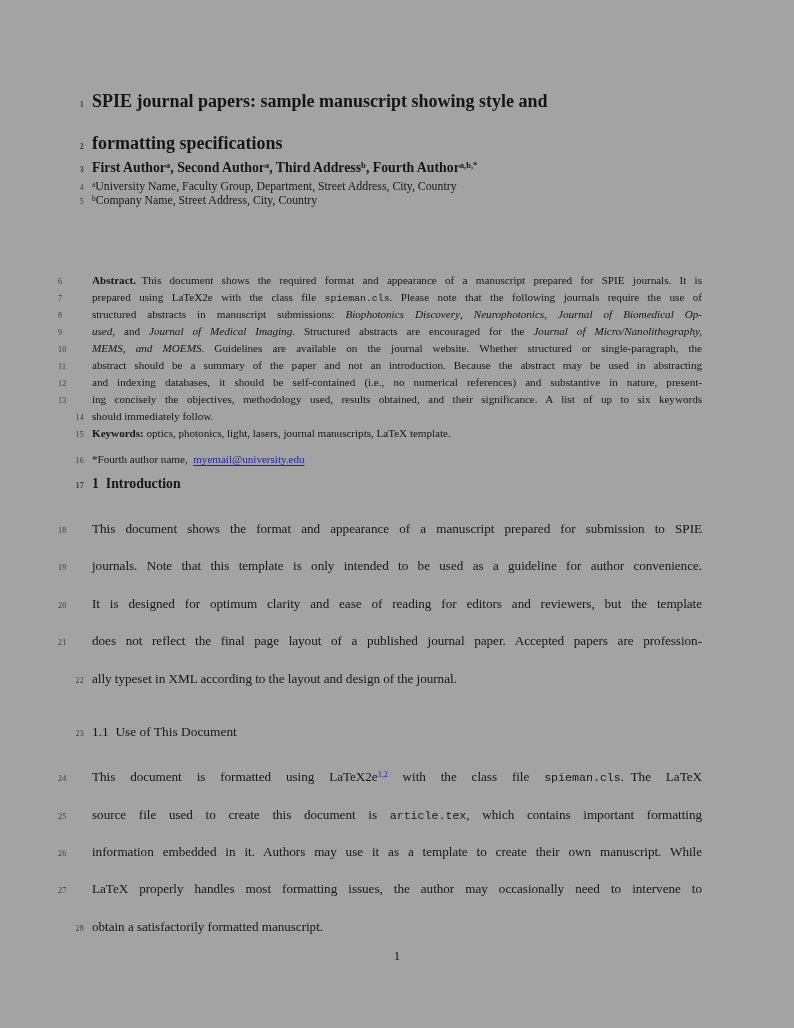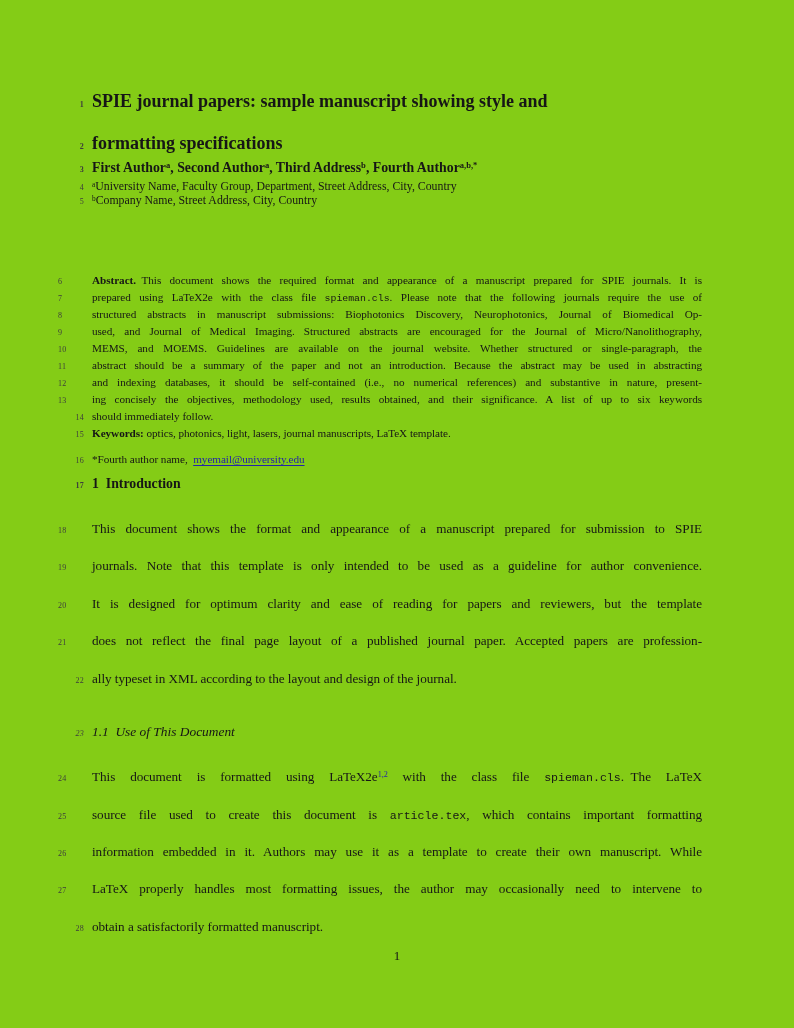--- a/index.html
+++ b/index.html
@@ -1,36 +1,36 @@
 <!DOCTYPE html>
 <html><head>
 <meta charset="utf-8">
 <style>
   html,body{margin:0;padding:0;background:#e8e8e8;}
   .page{
-    position:relative;width:794px;height:1028px;background:#84cc16;
+    position:relative;width:794px;height:1028px;background:#a3a3a3;
     font-family:"Liberation Serif",serif;color:#161616;overflow:hidden;
     margin:0 auto;
   }
   .row{position:absolute;left:58px;width:644px;line-height:1.16;}
   .num{
     display:inline-block;width:26px;margin-right:8px;text-align:right;
     font-size:8px;color:#3d3d3d;letter-spacing:.3px;
   }
   .just{text-align:justify;text-align-last:justify;-moz-text-align-last:justify;}
   .k-title{font-size:18px;font-weight:700;}
   .k-authors{font-size:13.8px;font-weight:700;}
   .k-affil{font-size:11.8px;}
   .k-abstract,.k-keywords,.k-note{font-size:11.2px;letter-spacing:-.05px;margin-top:27px;}
   .k-h1{font-size:13.8px;font-weight:700;}
-  .k-h2{font-size:13.4px;font-style:italic;}
+  .k-h2{font-size:13.4px;}
   .k-body{font-size:13.2px;letter-spacing:-.05px;}
   .seg-r{}
   .seg-b{font-weight:700;text-align:center;}
-  .seg-i{}
+  .seg-i{font-style:italic;}
   .seg-tt{font-family:"Liberation Mono",monospace;font-size:.88em;letter-spacing:0;}
   .seg-sup{font-size:.62em;position:relative;top:-.45em;}
   .seg-cite{font-size:.62em;position:relative;top:-.45em;color:#2424a8;}
   .seg-link{color:#2424a8;text-decoration:underline;text-underline-offset:2px;cursor:pointer;}
   .footer{
     position:absolute;left:92px;width:610px;top:948px;text-align:center;
     font-size:13px;color:#161616;
   }
 </style>
 </head>
@@ -50,21 +50,21 @@
       <div class="row k-abstract just" style="top: 315px;"><span class="num">10</span><span class="seg-i">MEMS, and MOEMS</span><span class="seg-r">. Guidelines are available on the journal website.  Whether structured or single-paragraph, the</span></div>
       <div class="row k-abstract just" style="top: 332px;"><span class="num">11</span><span class="seg-r">abstract should be a summary of the paper and not an introduction. Because the abstract may be used in abstracting</span></div>
       <div class="row k-abstract just" style="top: 349px;"><span class="num">12</span><span class="seg-r">and indexing databases, it should be self-contained (i.e., no numerical references) and substantive in nature, present-</span></div>
       <div class="row k-abstract just" style="top: 366px;"><span class="num">13</span><span class="seg-r">ing concisely the objectives, methodology used, results obtained, and their significance. A list of up to six keywords</span></div>
       <div class="row k-abstract" style="top: 383px;"><span class="num">14</span><span class="seg-r">should immediately follow.</span></div>
       <div class="row k-keywords" style="top: 400px;"><span class="num">15</span><span class="seg-b">Keywords:</span><span class="seg-r"> optics, photonics, light, lasers, journal manuscripts, LaTeX template.</span></div>
       <div class="row k-note" style="top: 426px;"><span class="num">16</span><span class="seg-r">*Fourth author name, </span><span class="seg-link">myemail@university.edu</span></div>
       <div class="row k-h1" style="top: 476px;"><span class="num">17</span><span class="seg-r">1 Introduction</span></div>
       <div class="row k-body just" style="top: 521px;"><span class="num">18</span><span class="seg-r">This document shows the format and appearance of a manuscript prepared for submission to SPIE</span></div>
       <div class="row k-body just" style="top: 558px;"><span class="num">19</span><span class="seg-r">journals. Note that this template is only intended to be used as a guideline for author convenience.</span></div>
-      <div class="row k-body just" style="top: 596px;"><span class="num">20</span><span class="seg-r">It is designed for optimum clarity and ease of reading for papers and reviewers, but the template</span></div>
+      <div class="row k-body just" style="top: 596px;"><span class="num">20</span><span class="seg-r">It is designed for optimum clarity and ease of reading for editors and reviewers, but the template</span></div>
       <div class="row k-body just" style="top: 633px;"><span class="num">21</span><span class="seg-r">does not reflect the final page layout of a published journal paper. Accepted papers are profession-</span></div>
       <div class="row k-body" style="top: 671px;"><span class="num">22</span><span class="seg-r">ally typeset in XML according to the layout and design of the journal.</span></div>
       <div class="row k-h2" style="top: 724px;"><span class="num">23</span><span class="seg-r">1.1 Use of This Document</span></div>
       <div class="row k-body just" style="top: 769px;"><span class="num">24</span><span class="seg-r">This document is formatted using LaTeX2e</span><span class="seg-cite">1,2</span><span class="seg-r"> with the class file </span><span class="seg-tt">spieman.cls</span><span class="seg-r">. The LaTeX</span></div>
       <div class="row k-body just" style="top: 807px;"><span class="num">25</span><span class="seg-r">source file used to create this document is </span><span class="seg-tt">article.tex</span><span class="seg-r">, which contains important formatting</span></div>
       <div class="row k-body just" style="top: 844px;"><span class="num">26</span><span class="seg-r">information embedded in it. Authors may use it as a template to create their own manuscript. While</span></div>
       <div class="row k-body just" style="top: 881px;"><span class="num">27</span><span class="seg-r">LaTeX properly handles most formatting issues, the author may occasionally need to intervene to</span></div>
       <div class="row k-body" style="top: 919px;"><span class="num">28</span><span class="seg-r">obtain a satisfactorily formatted manuscript.</span></div>
     </div>
   <div class="footer">1</div>

